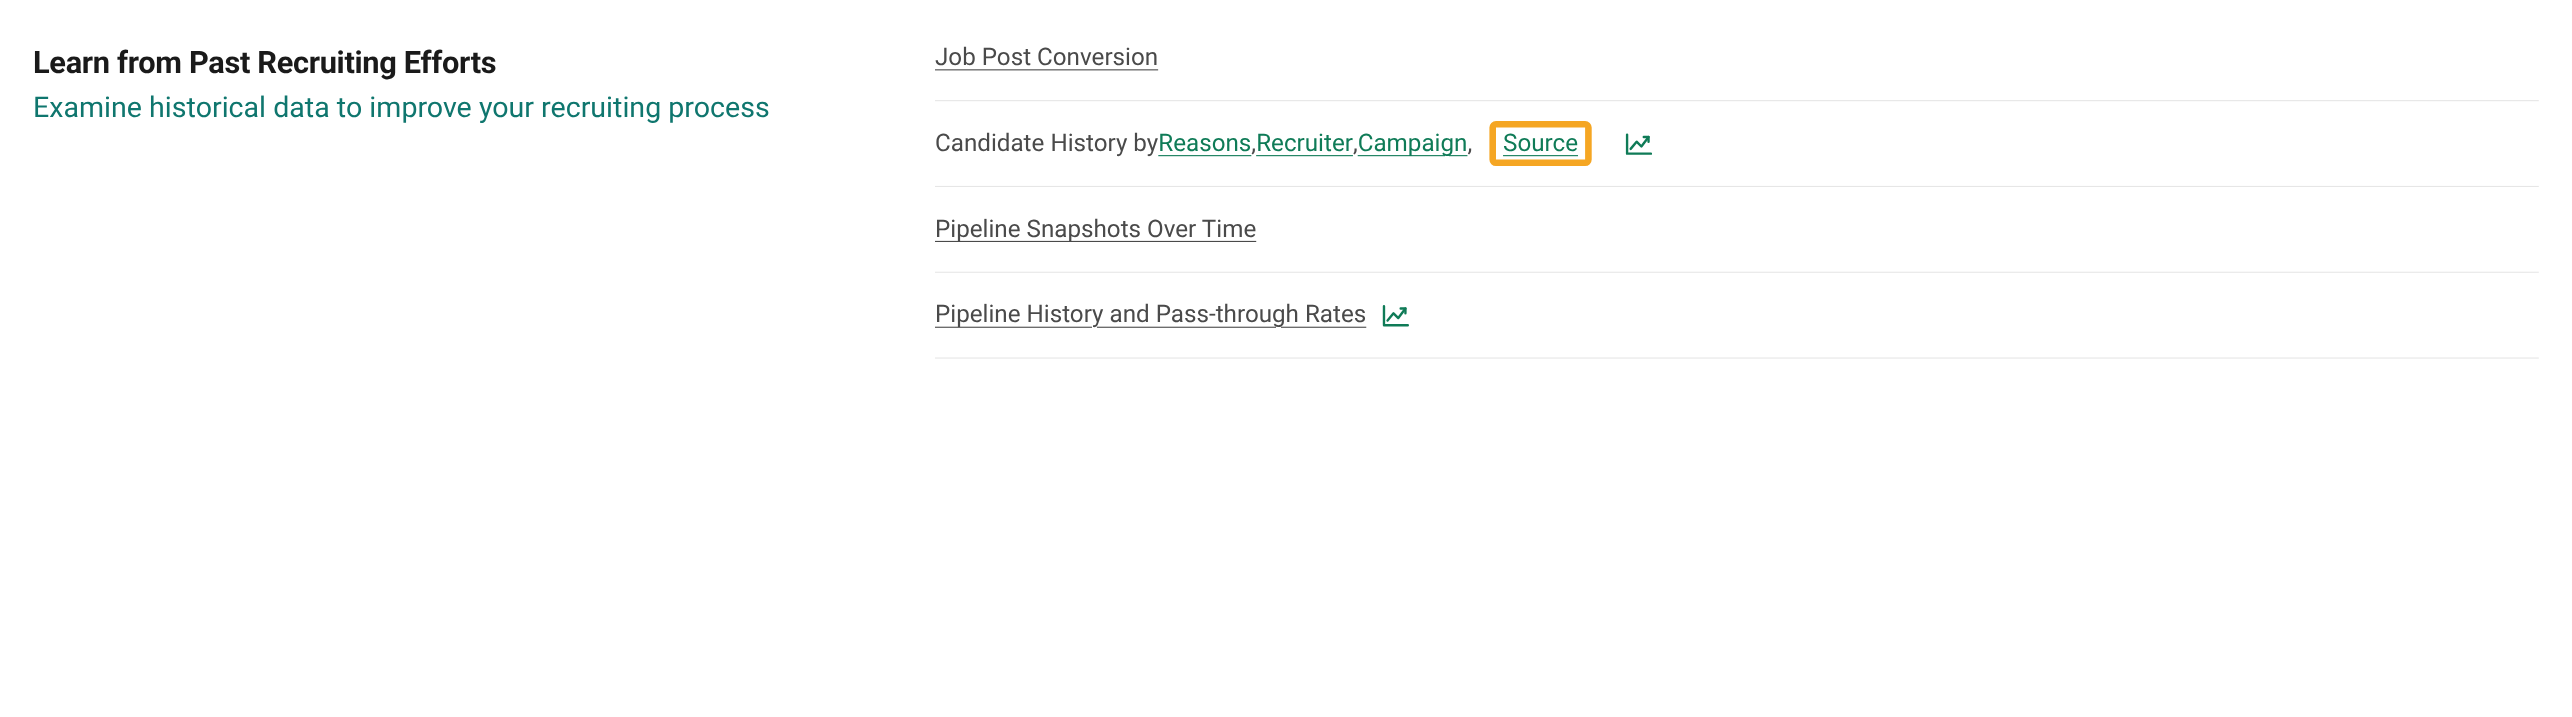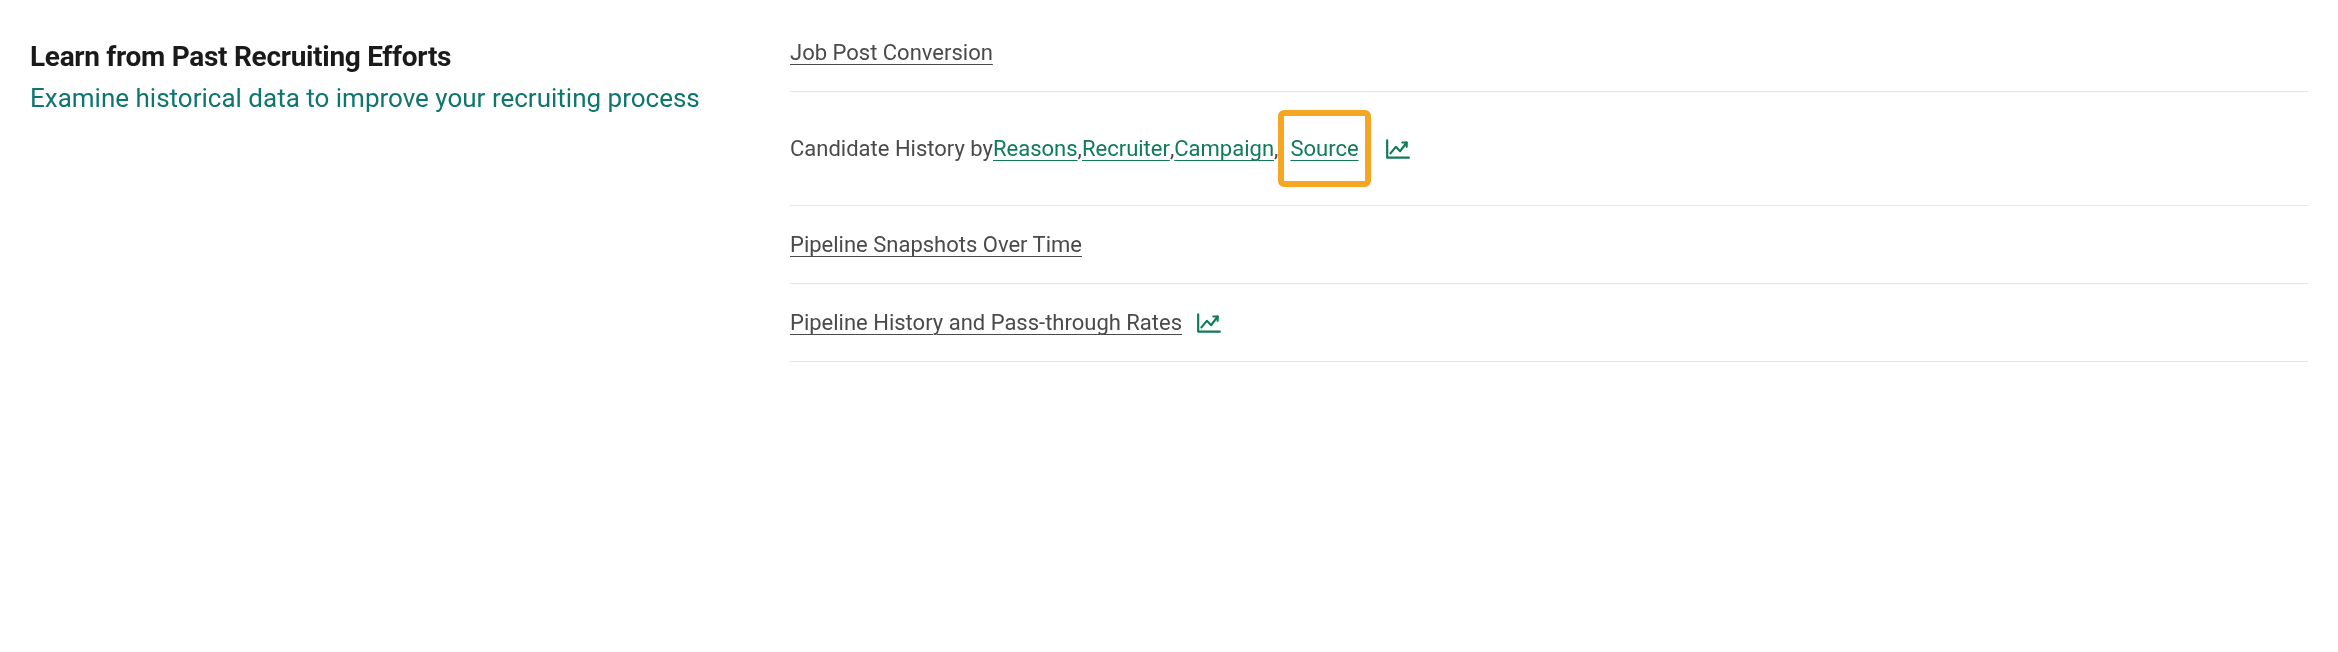--- a/index.html
+++ b/index.html
@@ -9,20 +9,21 @@
     }
     body {
       font-family: -apple-system, BlinkMacSystemFont, "Segoe UI", Roboto, Helvetica, Arial, sans-serif;
       background: #ffffff;
       width: 2338px;
       height: 652px;
       padding: 40px 30px;
     }
     .container {
       display: flex;
+      gap: 60px;
     }
     .left-col {
       width: 760px;
       flex-shrink: 0;
     }
     .right-col {
       flex: 1;
     }
     .section-title {
       font-size: 28px;
@@ -74,24 +75,24 @@
       margin-left: 14px;
       vertical-align: middle;
     }
     .chart-icon svg {
       width: 26px;
       height: 22px;
     }
     .highlight-box {
       border: 6px solid #f5a623;
       border-radius: 6px;
-      padding: 20px 6px;
+      padding: 2px 6px;
       display: inline-flex;
       align-items: center;
-      margin: -8px 0;
+      margin: -8px 16px;
     }
   </style>
 </head>
 <body>
 
 <div class="container">
   <div class="left-col">
     <h2 class="section-title">Learn from Past Recruiting Efforts</h2>
     <p class="section-subtitle">Examine historical data to improve your recruiting process</p>
   </div>

